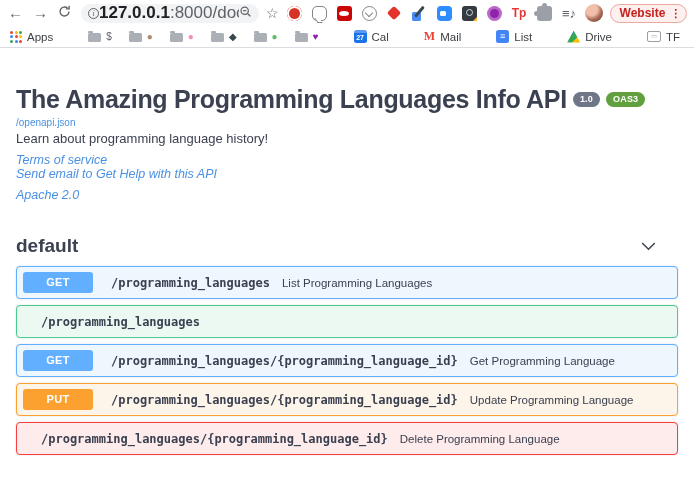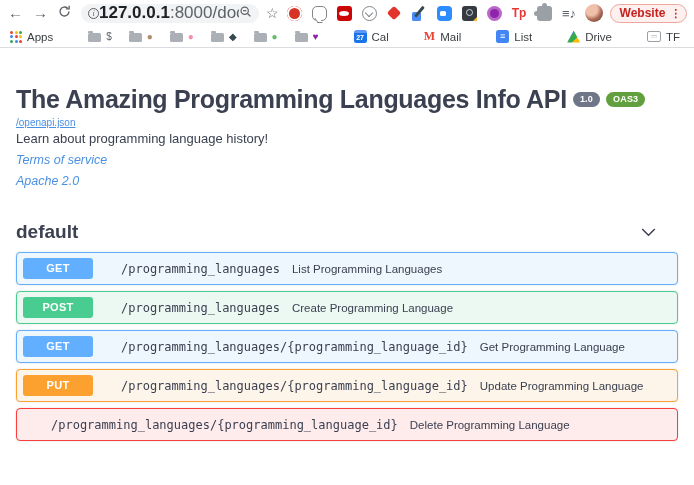--- a/index.html
+++ b/index.html
@@ -110,40 +110,40 @@
 
   
   .content { padding: 0 16px; }
   .api-title { margin-top: 37px; font-size: 25px; font-weight: bold; color: #3b4151;
     letter-spacing: -0.3px; }
   .badge { display: inline-block; font-size: 9px; font-weight: bold; color: #fff;
     padding: 2.5px 7px; border-radius: 9px; vertical-align: 6px; margin-left: 6px;
     letter-spacing: 0.2px; }
   .badge-version { background: #6e7687; }
   .badge-oas { background: #62a03f; }
-  .spec-link { margin-top: 3px; font-size: 10px; color: #4990e2; cursor: pointer; text-decoration: underline; }
+  .spec-link { margin-top: 3px; font-size: 10px; color: #4990e2; cursor: pointer; }
   .api-desc { margin-top: 3px; font-size: 13px; color: #3b4151; }
   .info-links { margin-top: 5px; }
   .info-link { font-size: 12.5px; color: #4990e2; line-height: 14px; cursor: pointer;
     width: fit-content; font-style: italic; }
   .info-link.gap-top { margin-top: 7px; }
 
   .section-header { margin-top: 33px; display: flex; align-items: center;
     justify-content: space-between; padding-right: 22px; cursor: pointer; }
   .section-title { font-size: 19px; font-weight: bold; color: #3b4151; }
 
   .endpoint-list { margin-top: 9px; }
   .opblock { display: flex; align-items: center; height: 33px; margin-bottom: 6px;
     border: 1px solid var(--mc); background: var(--mbg); border-radius: 4px;
     padding: 0 6px; box-shadow: 0 0 2px rgba(0,0,0,.15); cursor: pointer; }
   .method-badge { width: 70px; height: 21px; line-height: 21px; text-align: center;
     background: var(--mc); color: #fff; font-weight: bold; font-size: 11px;
     border-radius: 3px; flex: none; letter-spacing: 0.3px; }
-  .ep-path { margin-left: 28px; font-family: "DejaVu Sans Mono", monospace;
-    font-weight: normal; font-size: 12px; color: #3b4151; white-space: nowrap; }
+  .ep-path { margin-left: 18px; font-family: "DejaVu Sans Mono", monospace;
+    font-weight: bold; font-size: 12px; color: #3b4151; white-space: nowrap; }
   .ep-summary { margin-left: 12px; font-size: 11.5px; color: #3b4151;
     white-space: nowrap; overflow: hidden; }
 </style>
 </head>
 <body>
 
 <div>
 
   <div class="toolbar">
     <span class="nav-btn">←</span>
@@ -260,43 +260,42 @@
       <span>Other Bookmarks</span>
     </div>
   </div>
 
   <div class="content">
     <h1 class="api-title"><span>The Amazing Programming Languages Info API</span><span class="badge badge-version">1.0</span><span class="badge badge-oas">OAS3</span></h1>
     <div class="spec-link">/openapi.json</div>
     <div class="api-desc">Learn about programming language history!</div>
     <div class="info-links">
         <div class="info-link gap-top">Terms of service</div>
+        <div class="info-link">Send email to Get Help with this API</div>
         <div class="info-link gap-top">Apache 2.0</div>
       </div>
 
     <div class="section-header">
       <span class="section-title">default</span>
       <span>
         <svg width="15" height="9" viewBox="0 0 16 10">
             <path d="M1 1 L8 8 L15 1" fill="none" stroke="#3b4151" stroke-width="1.6"></path>
           </svg>
       </span>
     </div>
 
     <div class="endpoint-list">
   <div class="opblock" style="--mc: #61affe; --mbg: #eff7fe;">
     <span class="method-badge">GET</span>
     <span class="ep-path">/programming_languages</span>
     <span class="ep-summary">List Programming Languages</span>
   </div>
 
   <div class="opblock" style="--mc: #49cc90; --mbg: #ecf9f3;">
-    <span class="method-badge">POST</span>
     <span class="ep-path">/programming_languages</span>
-    <span class="ep-summary">Create Programming Language</span>
   </div>
 
   <div class="opblock" style="--mc: #61affe; --mbg: #eff7fe;">
     <span class="method-badge">GET</span>
     <span class="ep-path">/programming_languages/{programming_language_id}</span>
     <span class="ep-summary">Get Programming Language</span>
   </div>
 
   <div class="opblock" style="--mc: #fca130; --mbg: #fef5ea;">
     <span class="method-badge">PUT</span>

